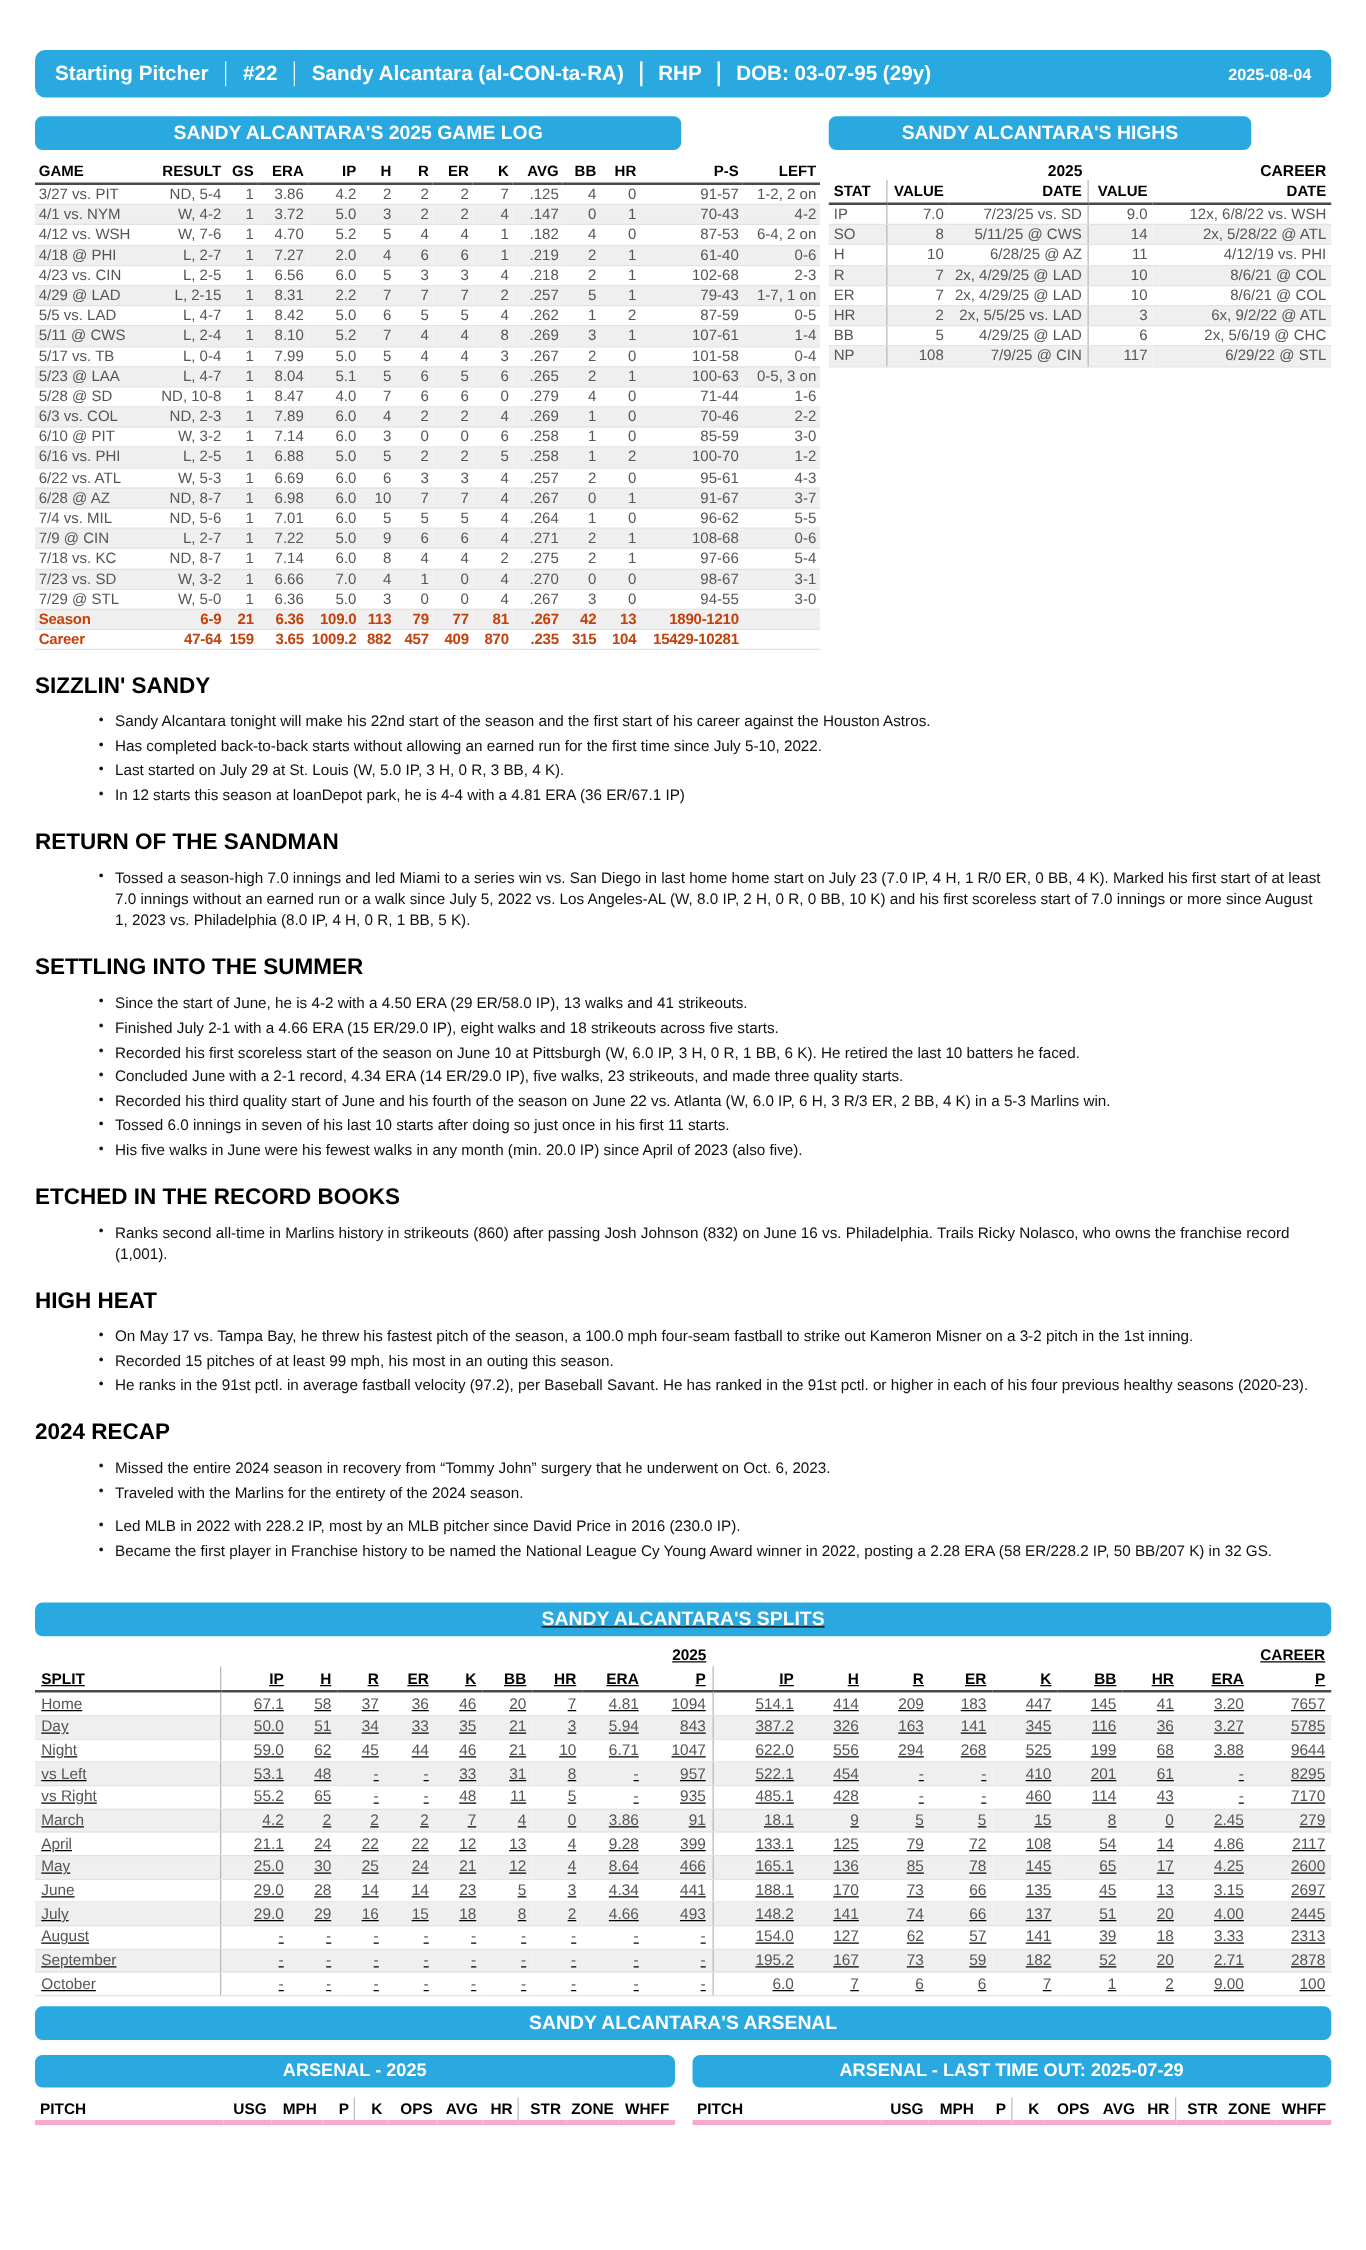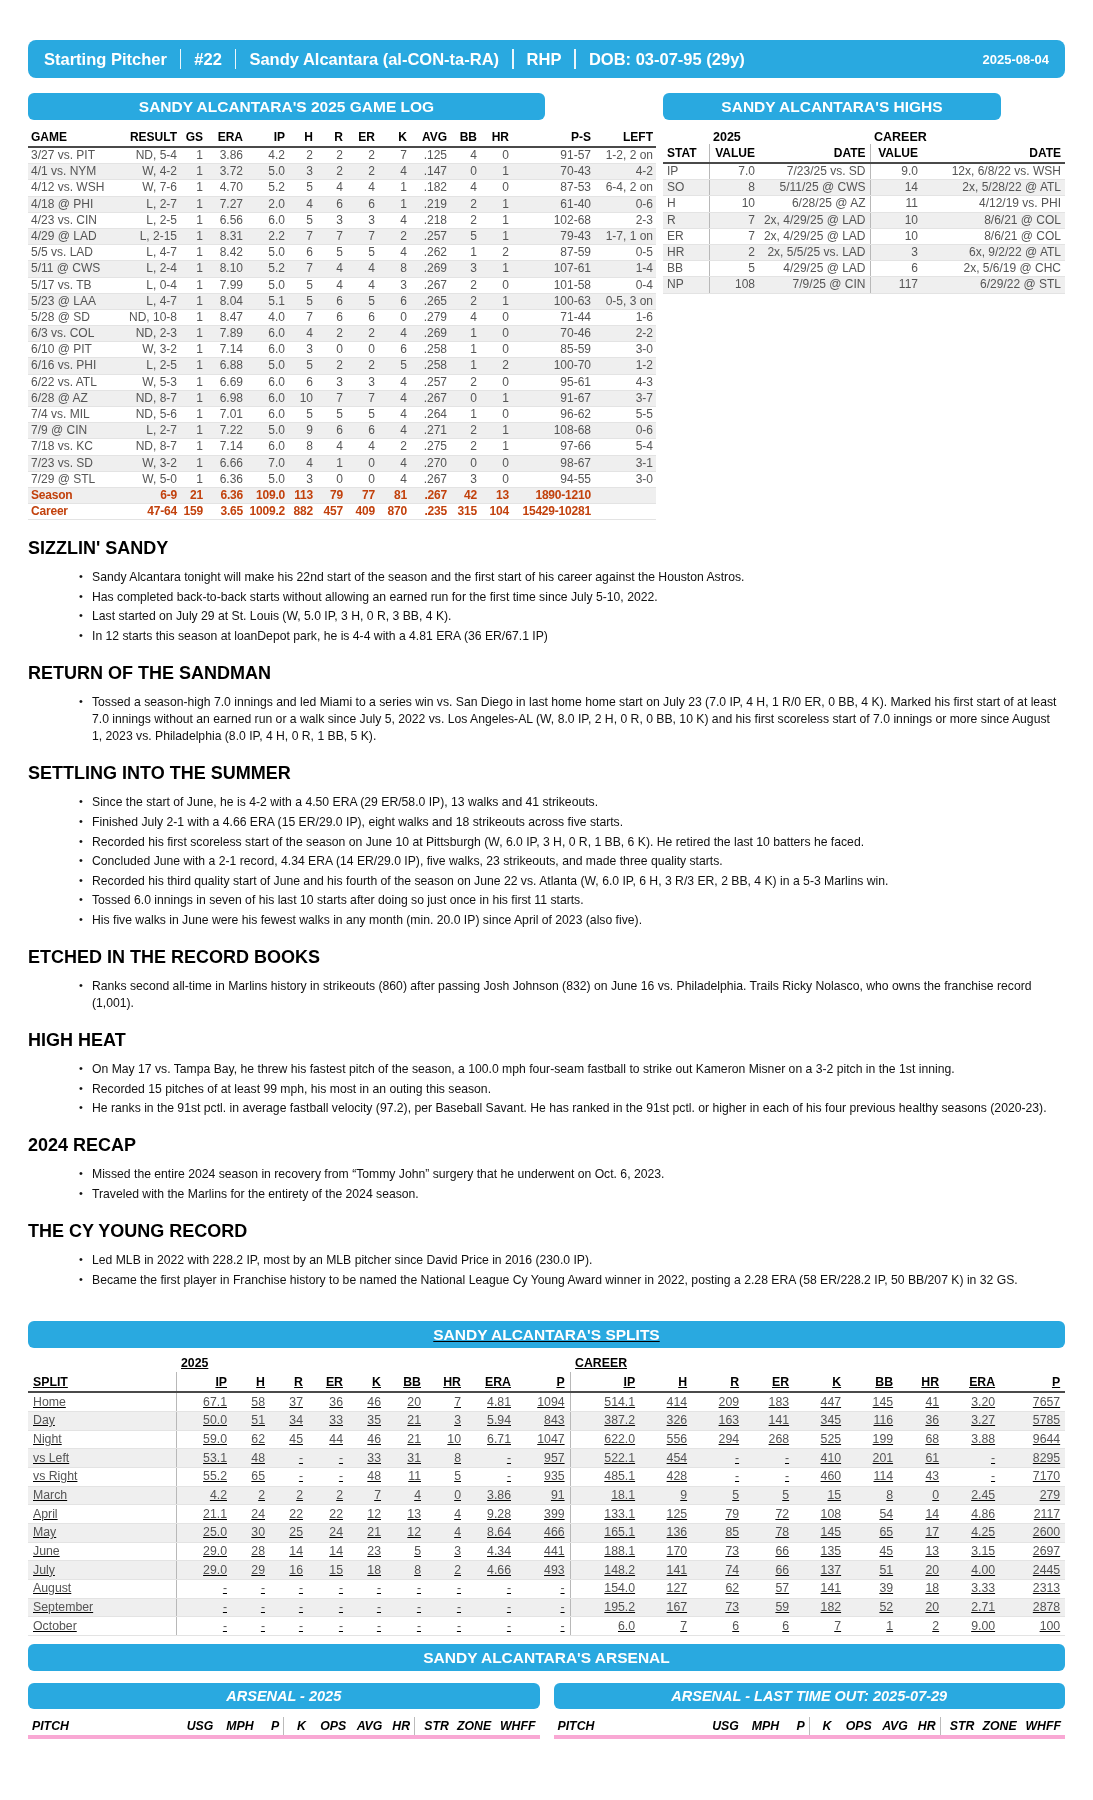--- a/index.html
+++ b/index.html
@@ -23,21 +23,21 @@
   .hi-wrap .bar { width: 338px; }
 
   table { border-collapse: collapse; table-layout: fixed; width: 100%; margin-top: 8px; }
   th, td { padding: 2px 4px; font-size: 12px; text-align: right; white-space: nowrap; }
   td { color: #555; padding: 1px 4px; line-height: 1.1; border-bottom: 1px solid #e3e3e3; }
   th { color: #000; }
   .cols-row th { border-bottom: 2px solid #4a4a4a; }
   tr > *:first-child { text-align: left; }
   tbody tr:nth-child(even) { background: #efefef; }
   .total td { font-weight: 700; color: #c2410c; letter-spacing: -0.2px; }
-  .group-row th { text-align: left; border-bottom: none; padding-bottom: 0; font-size: 12.5px; }
+  .group-row th { text-align: right; border-bottom: none; padding-bottom: 0; font-size: 12.5px; }
 
   .gl-table th, .gl-table td { padding-left: 3px; padding-right: 3px; }
 
   .hi-table .cols-row th:nth-child(1), .hi-table tbody td:nth-child(1),
   .hi-table .cols-row th:nth-child(3), .hi-table tbody td:nth-child(3) { border-right: 1px solid #b8b8b8; }
 
   .notes { margin-top: 6px; }
   .note-heading { font-weight: bold; font-size: 18px; color: #000; margin-top: 18px; }
   .note-list { list-style: none; margin: 10px 0 0 0; padding: 0 0 0 64px; }
   .note-list li { position: relative; font-size: 12.2px; color: #111; line-height: 1.4;
@@ -45,21 +45,21 @@
   .note-list li::before { content: "•"; position: absolute; left: -13px; font-size: 11px; }
 
   .splits { margin-top: 32px; text-decoration: underline; }
   .splits-table { margin-top: 6px; }
   .splits-table th, .splits-table td { font-size: 12.3px; padding: 2.4px 5px; }
   .splits-table td { line-height: 1.05; }
   .splits-table .cols-row th:nth-child(1),  .splits-table tbody td:nth-child(1),
   .splits-table .cols-row th:nth-child(10), .splits-table tbody td:nth-child(10) { border-right: 1px solid #b8b8b8; }
 
   .arsenal { margin-top: 8px; }
-  .arsenal-cols { display: flex; gap: 14px; margin-top: 12px; font-style: italic; }
+  .arsenal-cols { display: flex; gap: 14px; margin-top: 12px; }
   .arsenal-panel { flex: 1; }
   .arsenal-panel .bar { height: 26px; line-height: 26px; font-size: 14.5px; }
   .ar-table { margin-top: 8px; }
   .ar-table .cols-row th { border-bottom: 4px solid #f9a8d4; font-size: 12.3px; }
   .ar-table .cols-row th:nth-child(4), .ar-table .cols-row th:nth-child(8) { border-right: 1px solid #bbb; }
 </style>
 </head>
 <body>
 
 <div class="page">
@@ -620,21 +620,20 @@
           </ul>
         </div>
         <div class="note-section">
           <div class="note-heading">2024 RECAP</div>
           <ul class="note-list">
             <li>Missed the entire 2024 season in recovery from “Tommy John” surgery that he underwent on Oct. 6, 2023.</li>
             <li>Traveled with the Marlins for the entirety of the 2024 season.</li>
           </ul>
         </div>
         <div class="note-section">
-          <div class="note-heading">THE CY YOUNG RECORD</div>
           <ul class="note-list">
             <li>Led MLB in 2022 with 228.2 IP, most by an MLB pitcher since David Price in 2016 (230.0 IP).</li>
             <li>Became the first player in Franchise history to be named the National League Cy Young Award winner in 2022, posting a 2.28 ERA (58 ER/228.2 IP, 50 BB/207 K) in 32 GS.</li>
           </ul>
         </div>
       </div>
 
     <div class="splits">
       <div class="bar">SANDY ALCANTARA'S SPLITS</div>
       <table class="splits-table">

